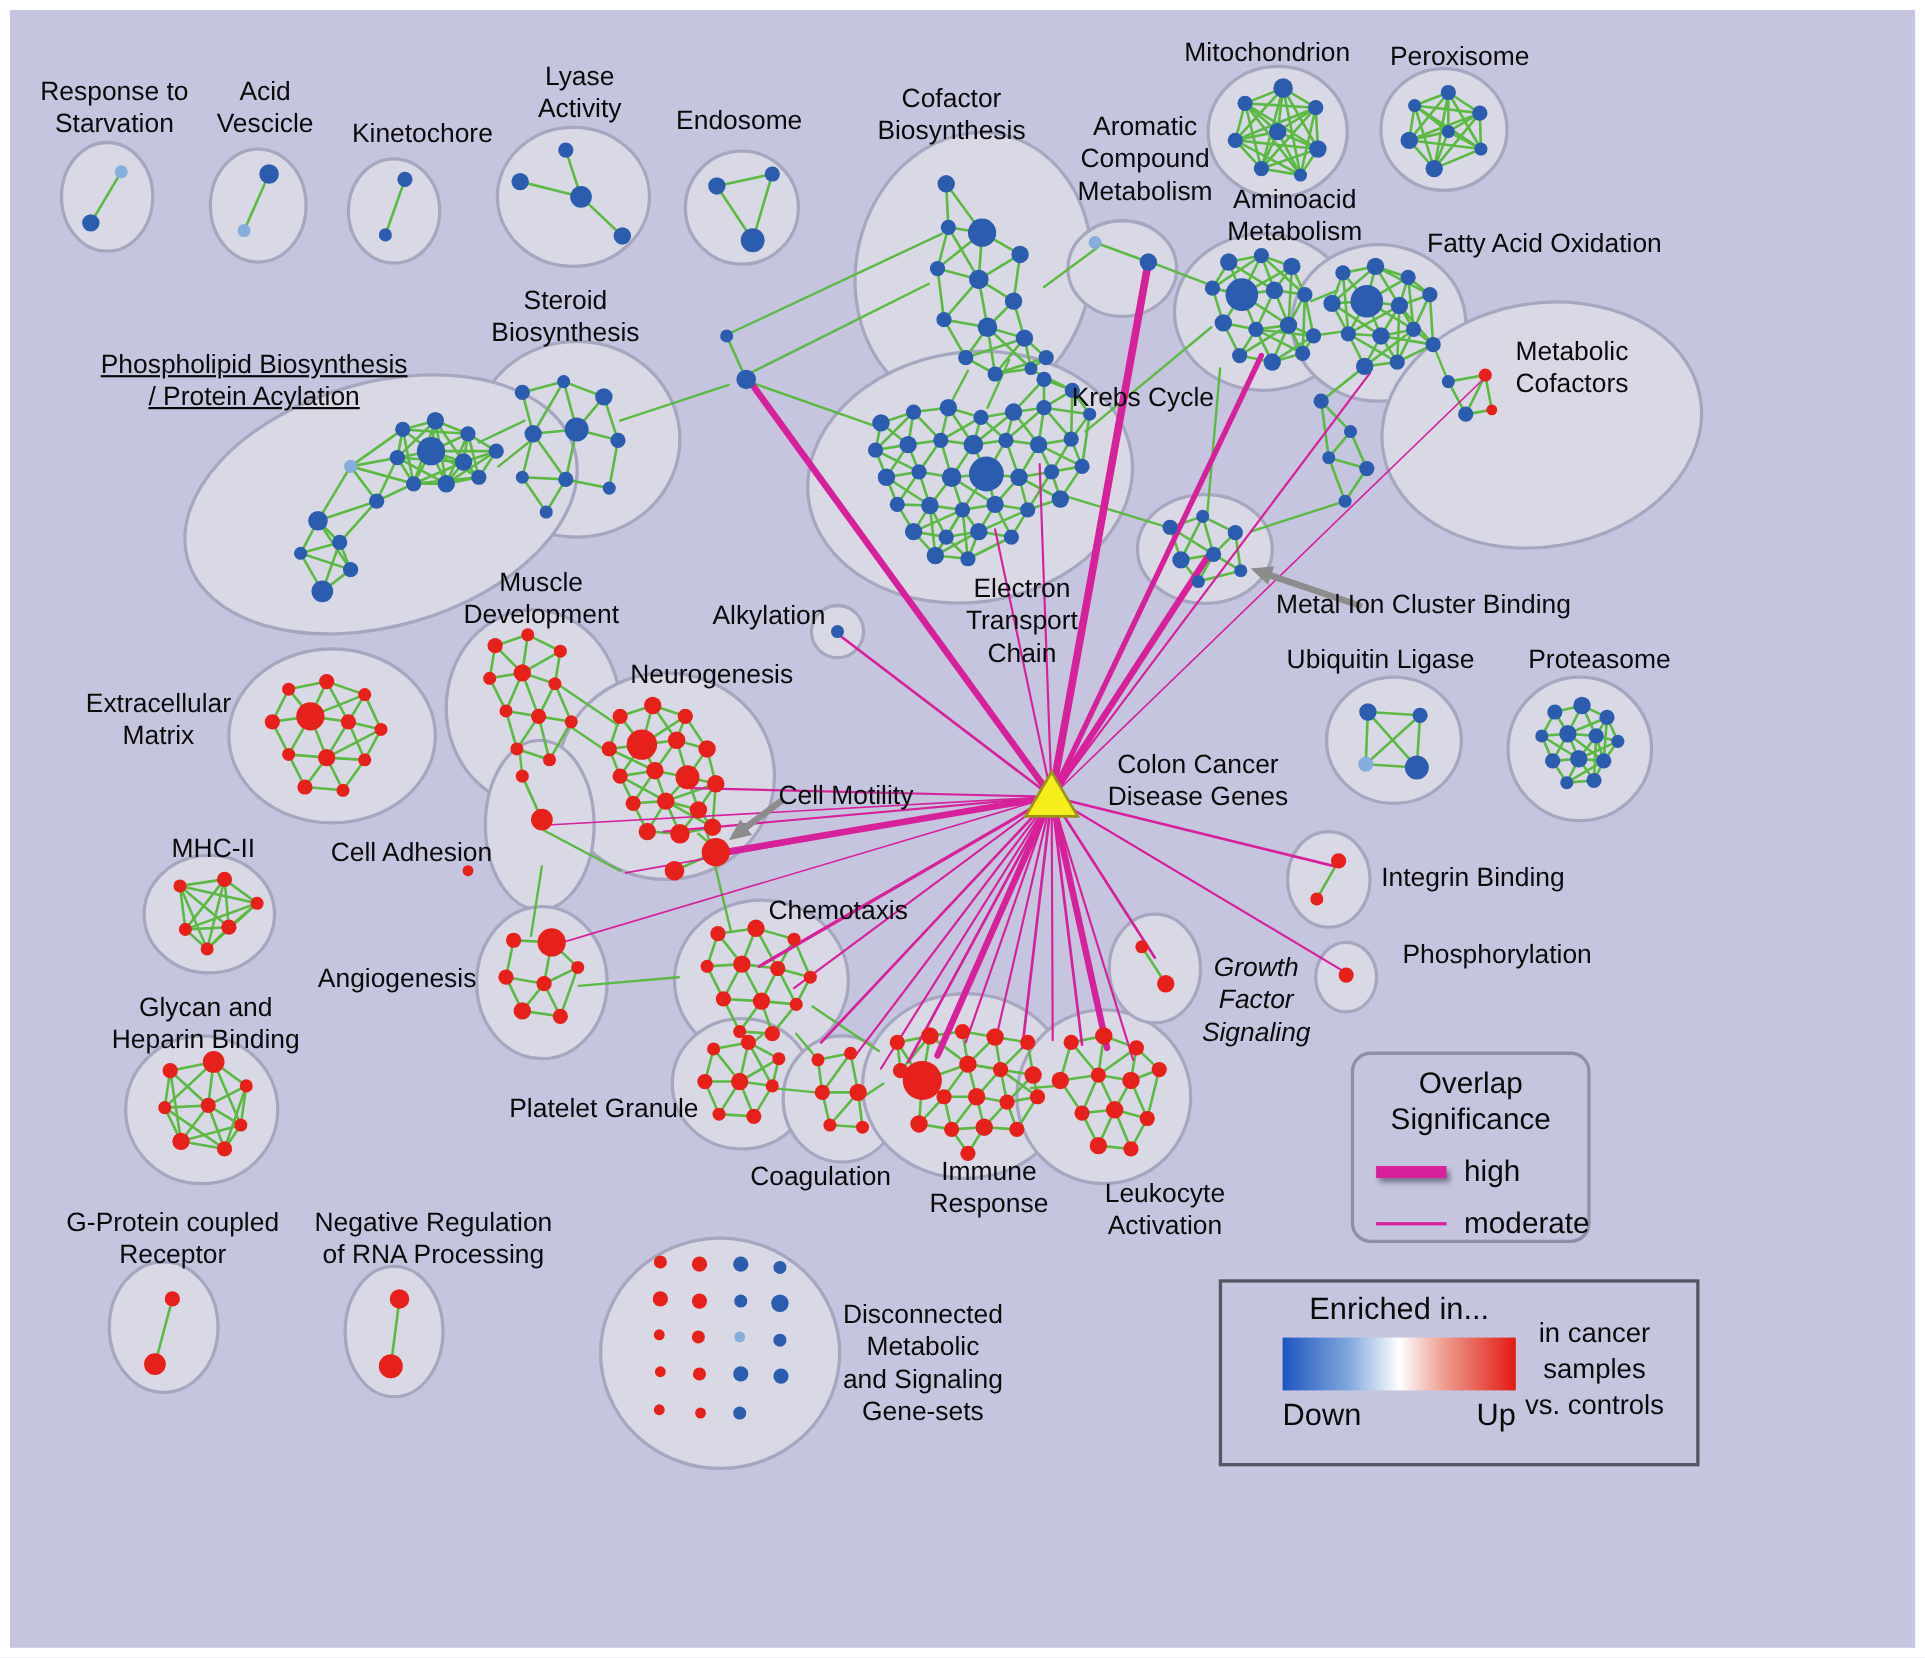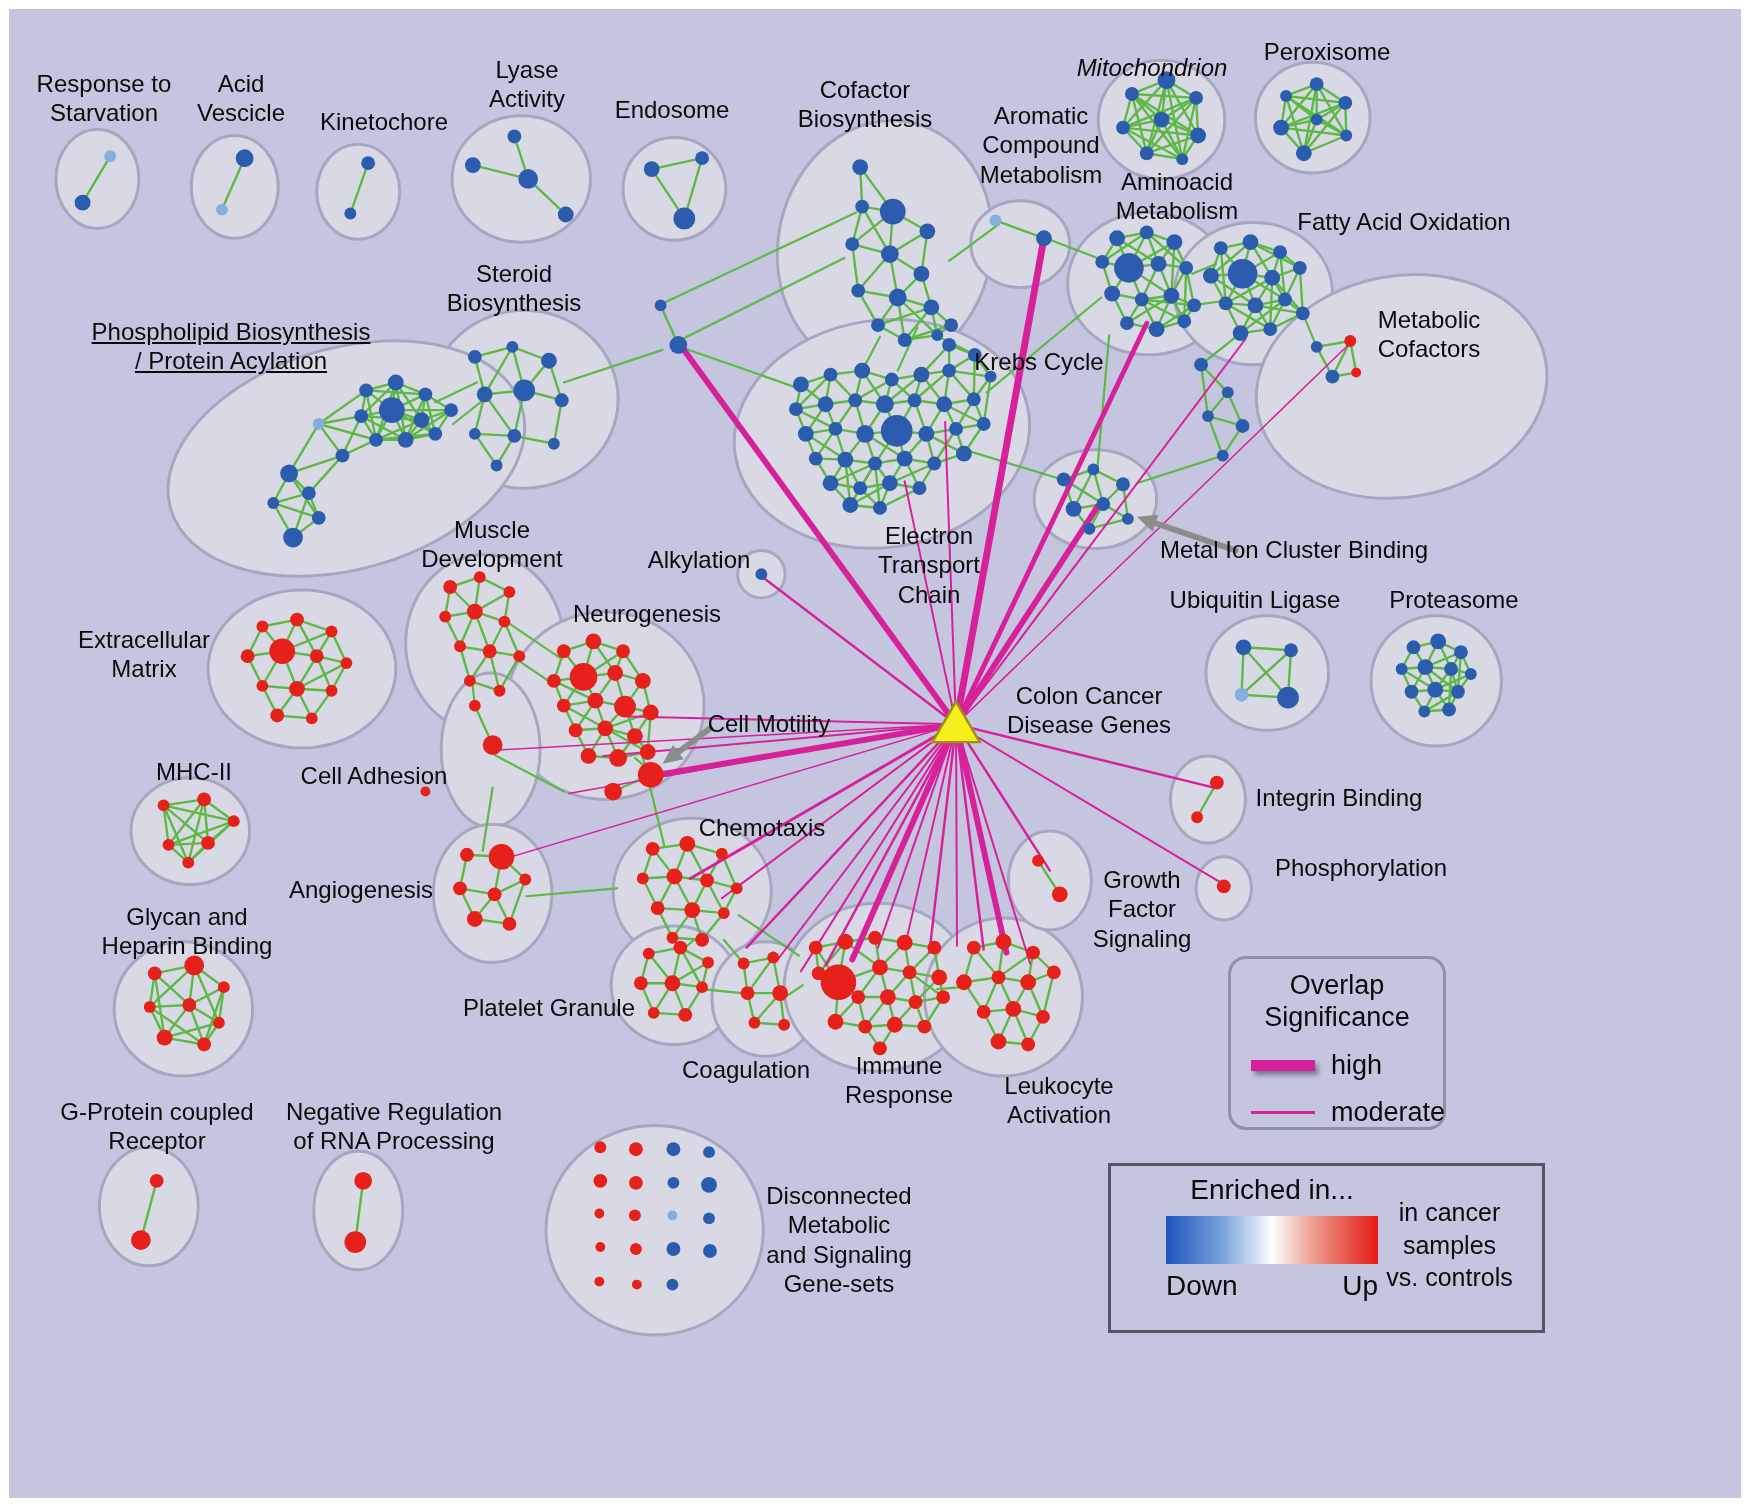--- a/index.html
+++ b/index.html
@@ -1131,21 +1131,21 @@
 Vescicle</div>
       <div class="lbl" style="left: 375px; top: 98px;">Kinetochore</div>
       <div class="lbl" style="left: 518px; top: 46px;">Lyase
 Activity</div>
       <div class="lbl" style="left: 663px; top: 86px;">Endosome</div>
       <div class="lbl" style="left: 856px; top: 66px;">Cofactor
 Biosynthesis</div>
       <div class="lbl" style="left: 1032px; top: 92px;">Aromatic
 Compound
 Metabolism</div>
-      <div class="lbl" style="left: 1143px; top: 44px; font-style: italic;">Mitochondrion</div>
+      <div class="lbl" style="left: 1143px; top: 24px;">Mitochondrion</div>
       <div class="lbl" style="left: 1318px; top: 28px;">Peroxisome</div>
       <div class="lbl" style="left: 1168px; top: 158px;">Aminoacid
 Metabolism</div>
       <div class="lbl" style="left: 1395px; top: 198px;">Fatty Acid Oxidation</div>
       <div class="lbl" style="left: 1420px; top: 296px;">Metabolic
 Cofactors</div>
       <div class="lbl" style="left: 505px; top: 250px;">Steroid
 Biosynthesis</div>
       <div class="lbl" style="left: 222px; top: 308px; text-decoration: underline;">Phospholipid Biosynthesis
 / Protein Acylation</div>
@@ -1168,21 +1168,21 @@
       <div class="lbl" style="left: 352px; top: 866px;">Angiogenesis</div>
       <div class="lbl" style="left: 753px; top: 804px;">Chemotaxis</div>
       <div class="lbl" style="left: 178px; top: 893px;">Glycan and
 Heparin Binding</div>
       <div class="lbl" style="left: 540px; top: 984px;">Platelet Granule</div>
       <div class="lbl" style="left: 737px; top: 1046px;">Coagulation</div>
       <div class="lbl" style="left: 890px; top: 1042px;">Immune
 Response</div>
       <div class="lbl" style="left: 1050px; top: 1062px;">Leukocyte
 Activation</div>
-      <div class="lbl" style="left: 1133px; top: 856px;">Growth
+      <div class="lbl" style="left: 1133px; top: 856px; font-style: italic;">Growth
 Factor
 Signaling</div>
       <div class="lbl" style="left: 1330px; top: 774px;">Integrin Binding</div>
       <div class="lbl" style="left: 1352px; top: 844px;">Phosphorylation</div>
       <div class="lbl" style="left: 385px; top: 1088px;">Negative Regulation
 of RNA Processing</div>
       <div class="lbl" style="left: 148px; top: 1088px;">G-Protein coupled
 Receptor</div>
       <div class="lbl" style="left: 830px; top: 1172px;">Disconnected
 Metabolic

